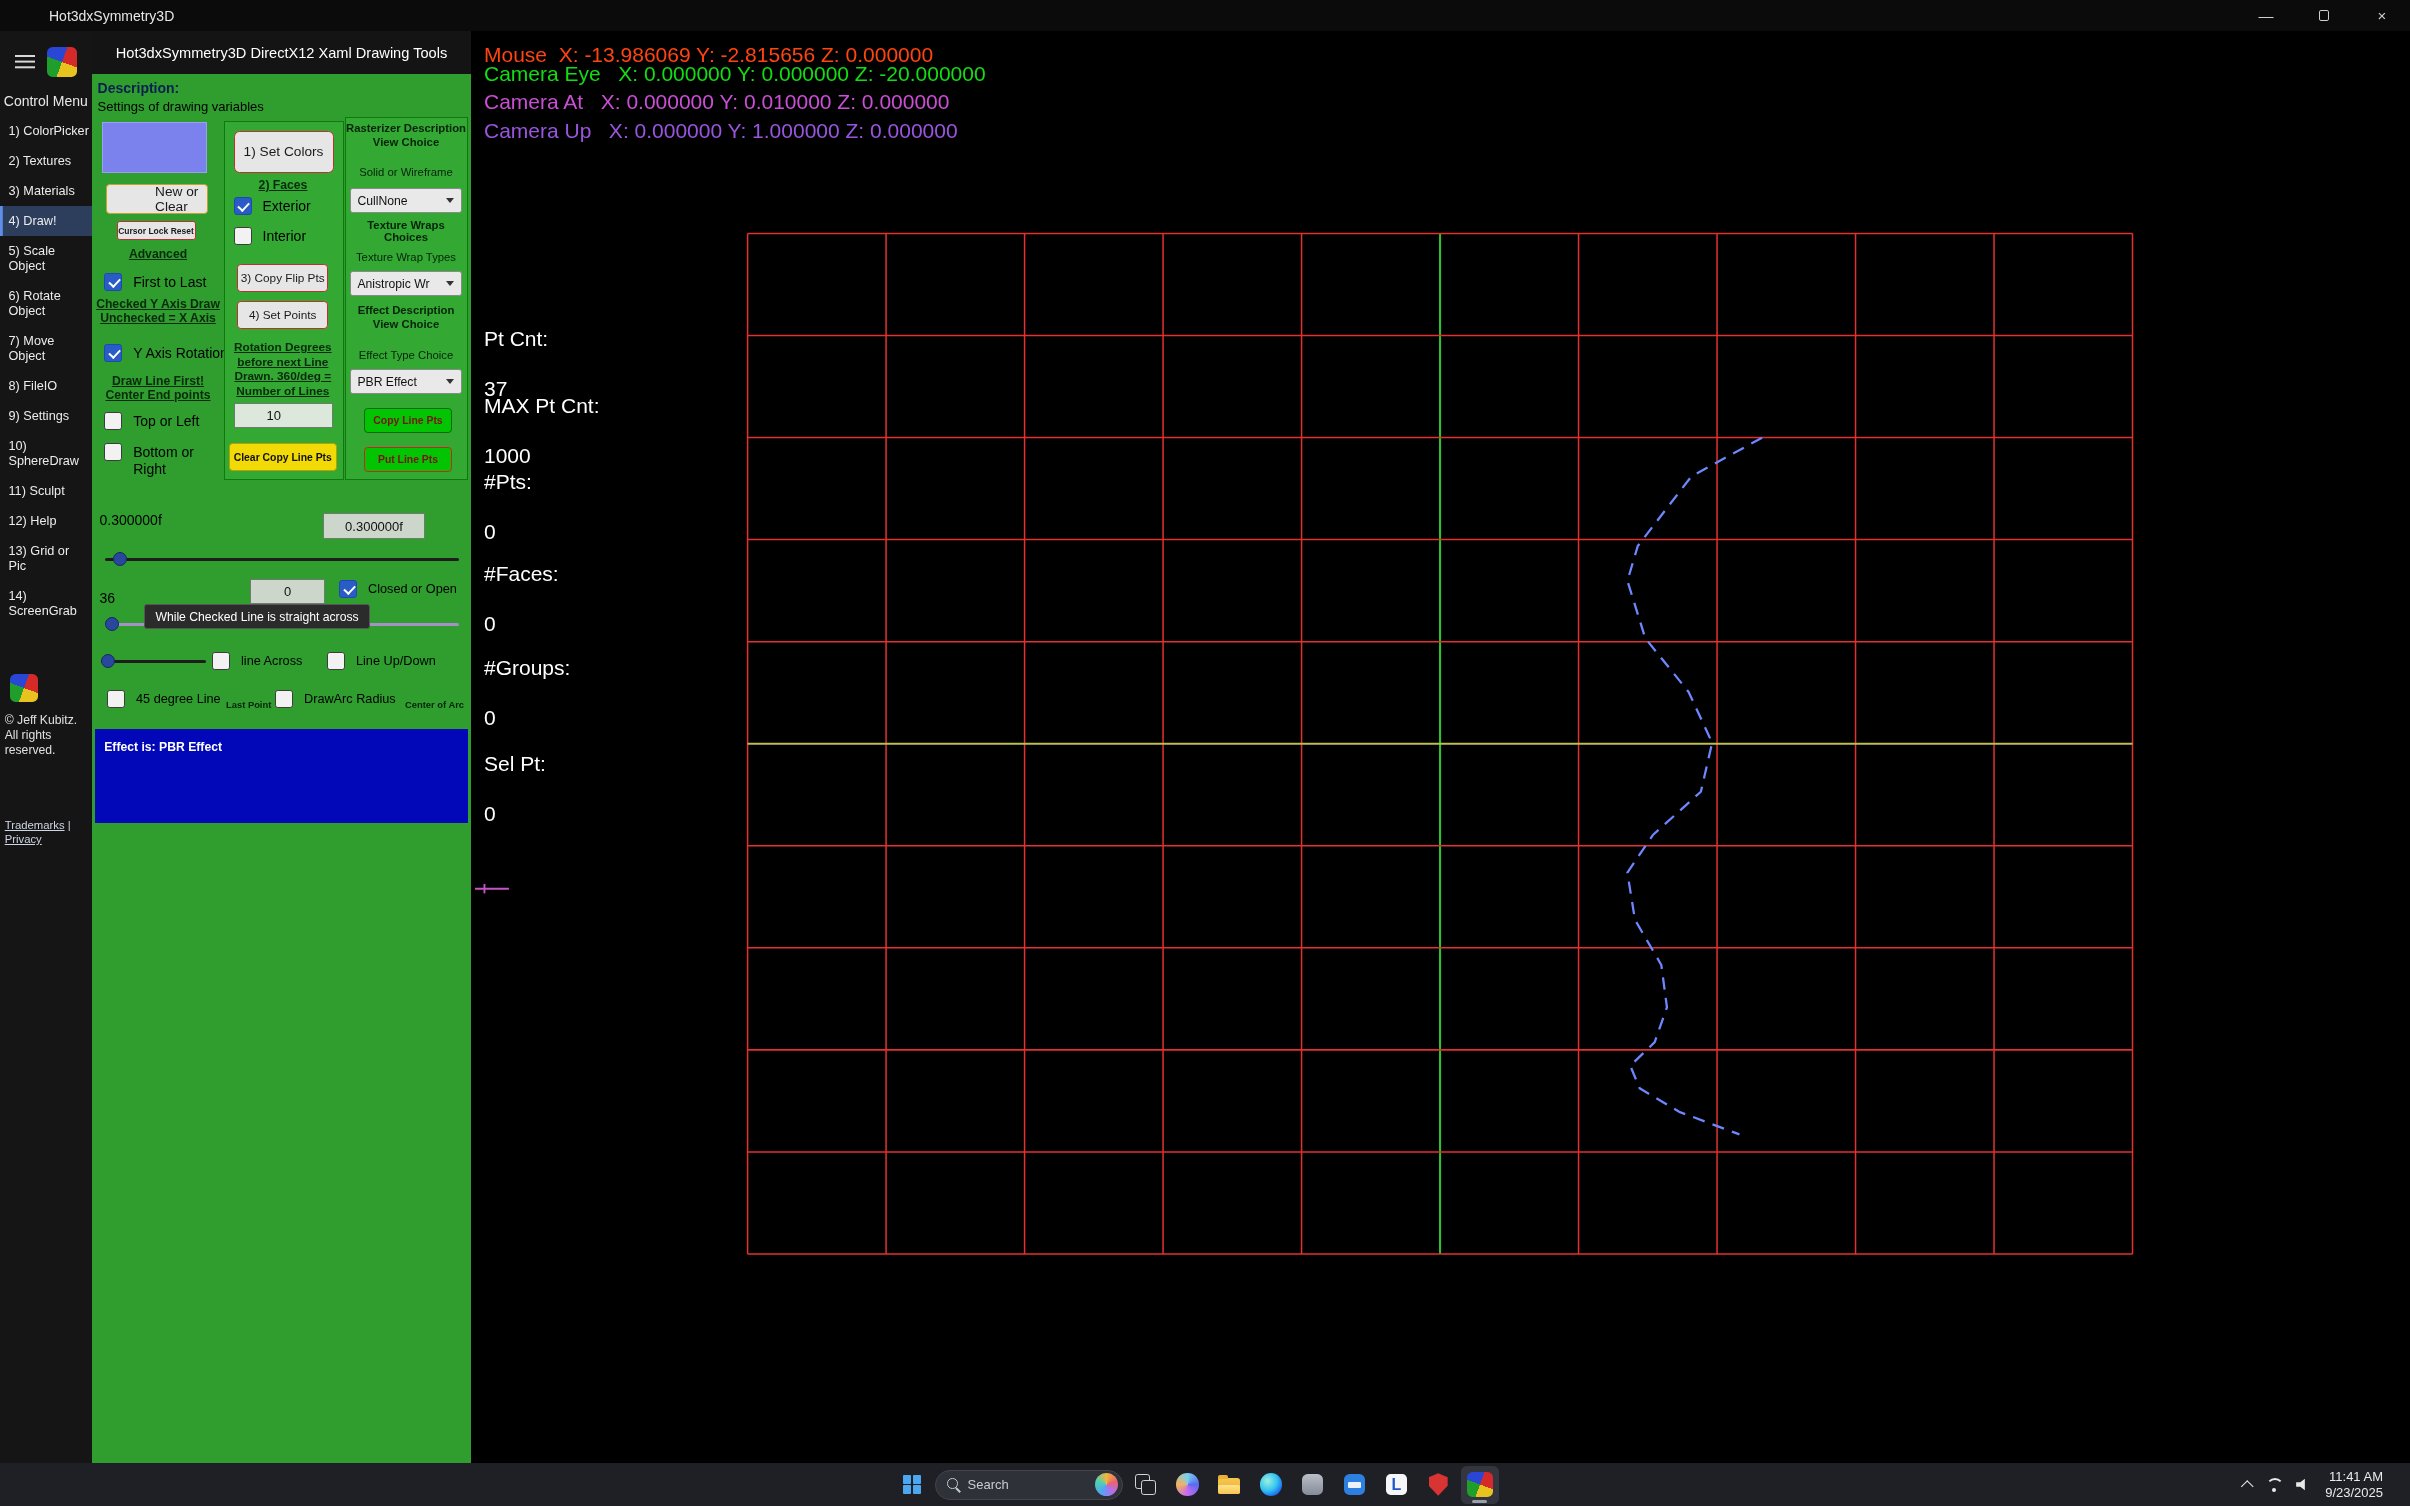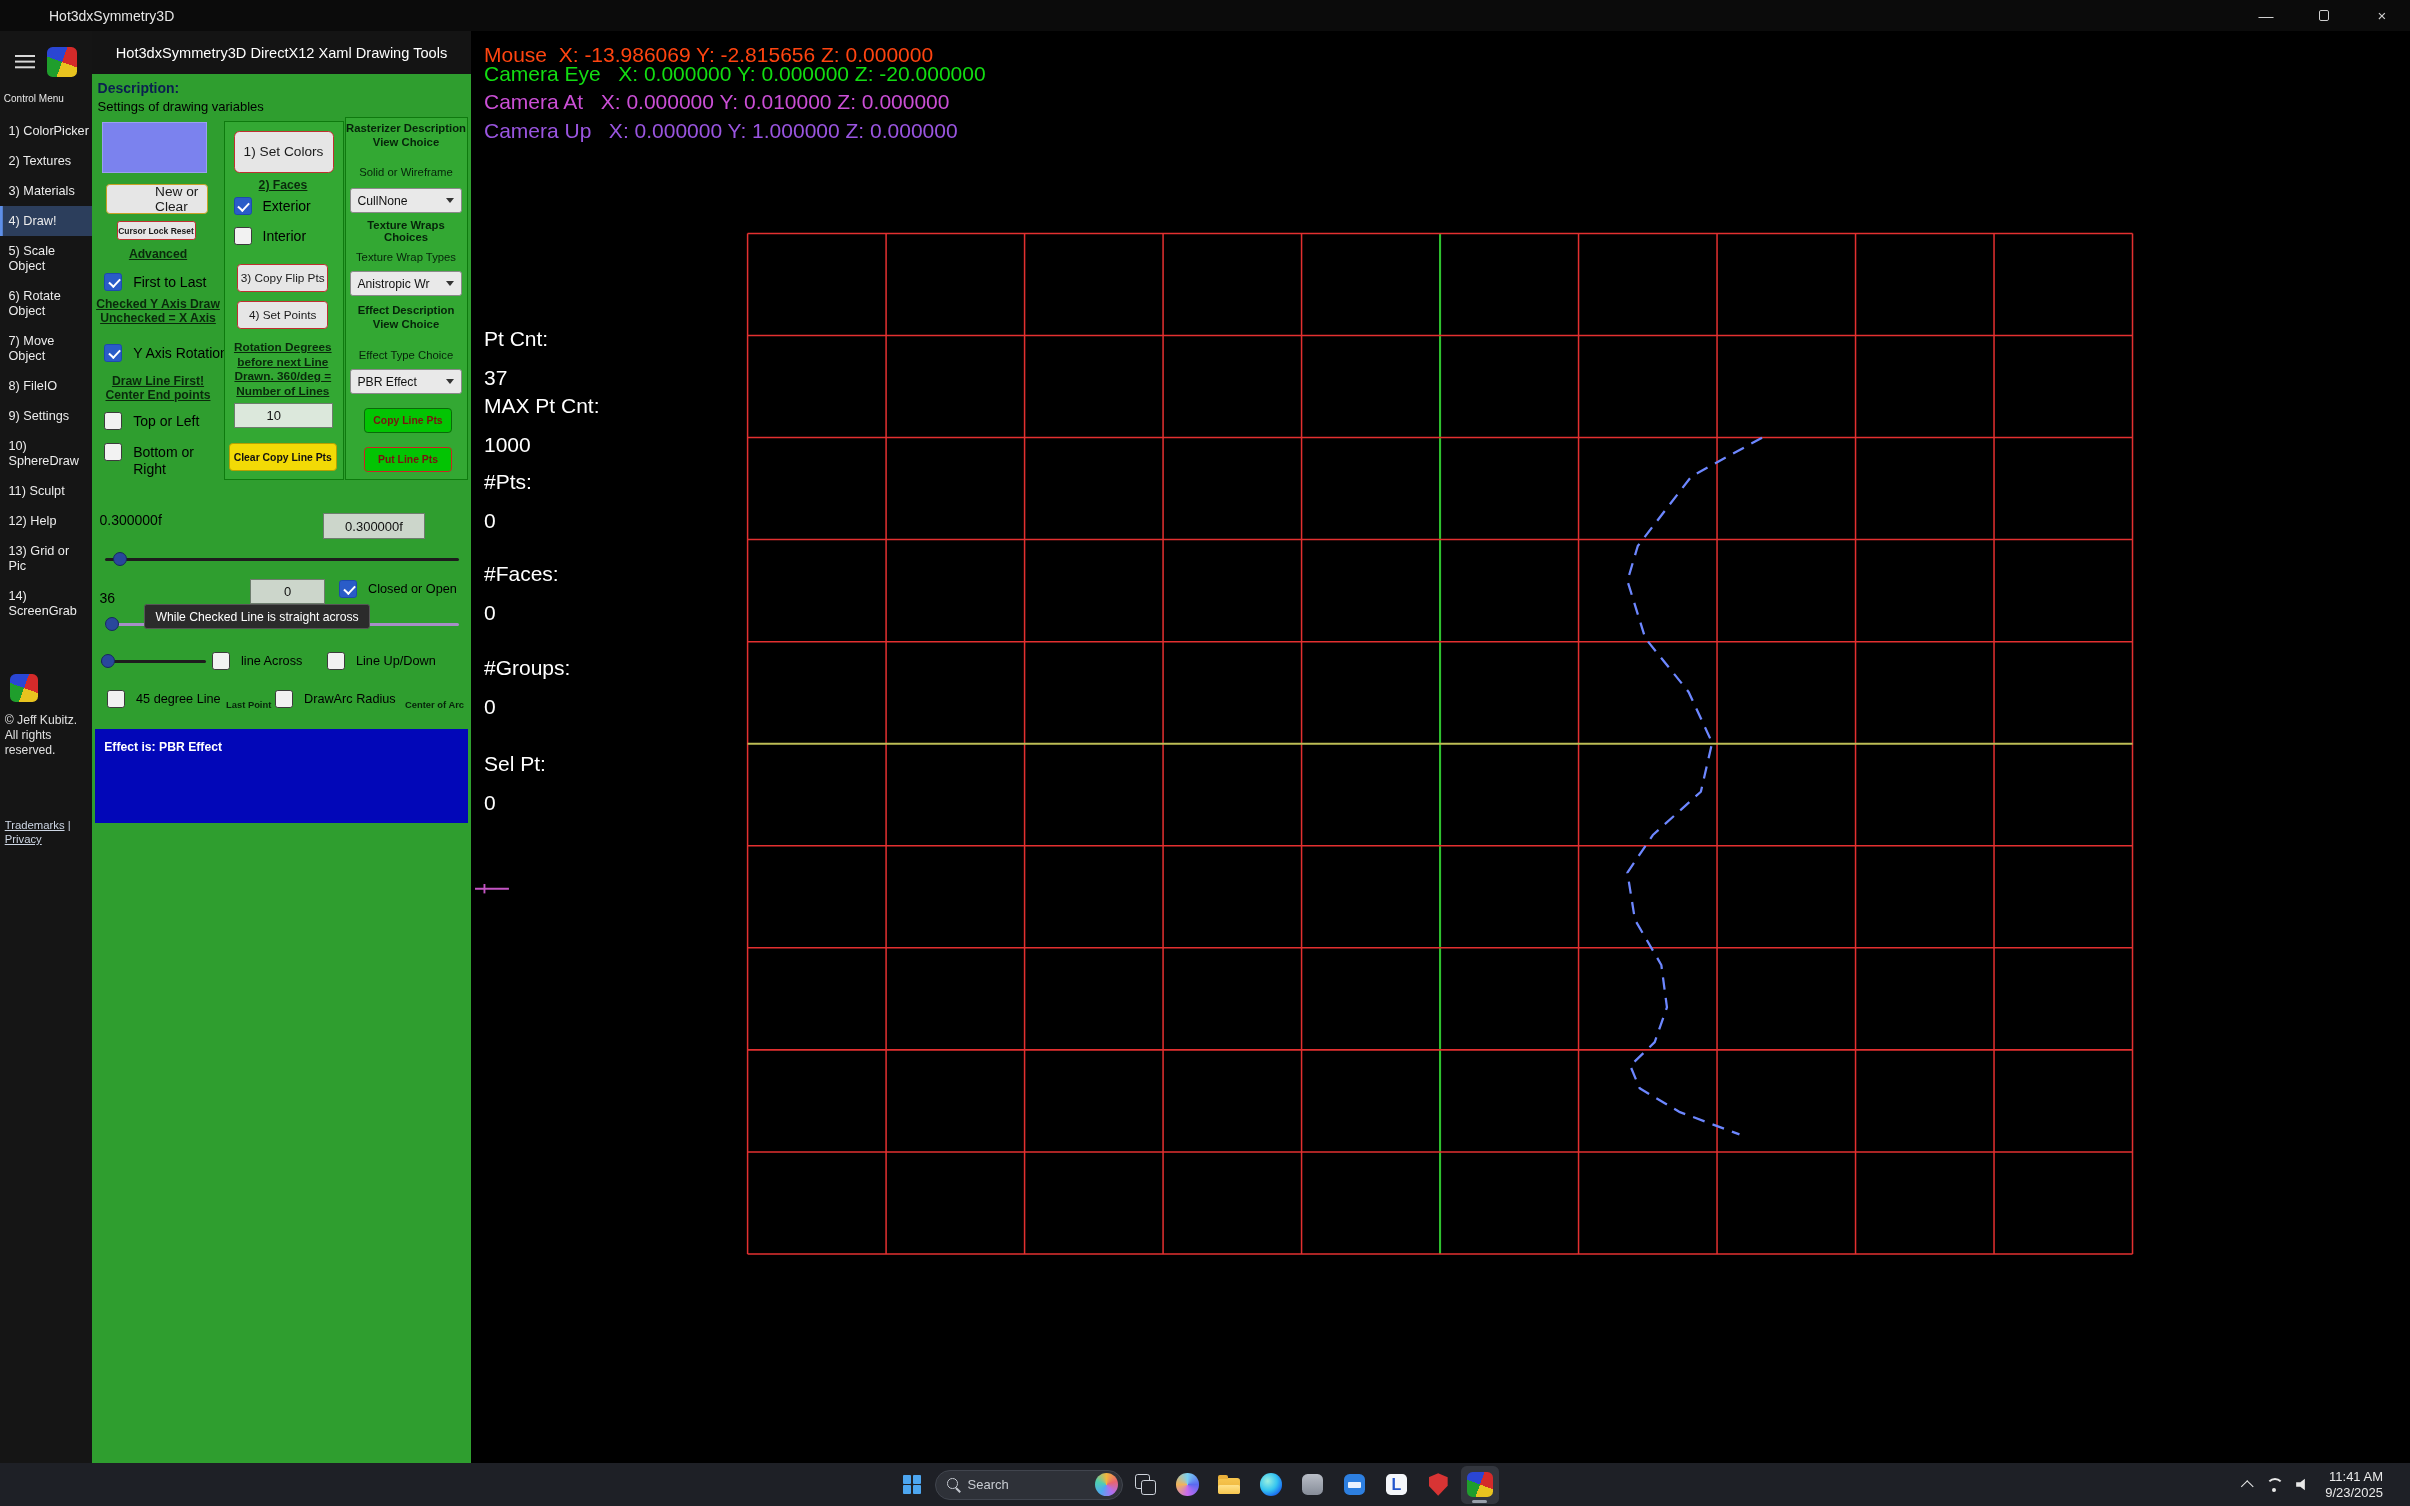--- a/index.html
+++ b/index.html
@@ -12,21 +12,21 @@
 .win-controls{margin-left:auto;display:flex;height:100%;}
 .win-btn{width:58px;height:100%;display:flex;align-items:center;justify-content:center;color:#d0d0d0;font-size:15px;}
 .max-box{width:10.4px;height:10.4px;border:1.4px solid #d0d0d0;border-radius:1.9px;}
 
 
 .sidebar{position:absolute;left:0;top:31px;width:92px;height:1432px;background:#151515;z-index:20;}
 .hamburger{position:absolute;left:15px;top:23.5px;width:20px;height:15px;}
 .hamburger::before{content:"";position:absolute;left:0;top:0;width:20px;height:2.4px;background:#d8d8d8;box-shadow:0 5.6px 0 #d8d8d8,0 11.3px 0 #d8d8d8;}
 .pinwheel{background:conic-gradient(from 20deg,#d42a2a 0 25%,#e8c31f 25% 50%,#1f9e2c 50% 75%,#2a46d4 75% 100%);border-radius:5.6px;}
 .logo-top{position:absolute;left:47px;top:16px;width:30px;height:30px;}
-.menu-label{position:absolute;left:3.8px;top:62px;font-size:10px;color:#e8e8e8;}
+.menu-label{position:absolute;left:3.8px;top:62px;font-size:14px;color:#e8e8e8;}
 .side-menu{position:absolute;left:0;top:85px;width:92px;}
 .side-item{padding:7.5px 2.8px 7.5px 8.5px;font-size:12.7px;line-height:15px;color:#ececec;}
 .side-item.selected{background:#2c3e5c;box-shadow:inset 2.8px 0 0 #5e8fe8;}
 .logo-bottom{position:absolute;left:10.4px;top:643px;width:28px;height:28px;}
 .copyright{position:absolute;left:4.7px;top:682px;width:85px;font-size:12.2px;line-height:15px;color:#e0e0e0;}
 .side-links{position:absolute;left:4.7px;top:755px;font-size:11.3px;line-height:14px;color:#cdd6e4;margin-top:32px;}
 .side-links .lnk{text-decoration:underline;}
 
 
 .tools{position:absolute;left:92px;top:31px;width:379px;height:1432px;background:#2f9e2f;z-index:20;}
@@ -70,21 +70,21 @@
 
 
 .canvas{position:absolute;left:471px;top:31px;width:1940px;height:1432px;background:#000;z-index:10;}
 #gridsvg{position:absolute;left:0;top:0;}
 .coord{position:absolute;left:13px;font-size:21px;white-space:pre;}
 .coord.mouse{top:12.2px;color:#ff4410;}
 .coord.eye{top:31px;color:#12dd12;}
 .coord.at{top:59px;color:#cb4fd6;}
 .coord.up{top:88px;color:#9a55e0;}
 .stat{position:absolute;left:13px;color:#fff;font-size:21px;line-height:24.5px;}
-.stat-value{margin-top:14px;}
+.stat-value{margin-top:25px;}
 
 
 .taskbar{position:absolute;left:0;top:1463px;width:2411px;height:43px;background:#1e2026;z-index:70;}
 .tb-center{position:absolute;left:893px;top:0;height:43px;display:flex;align-items:center;gap:3.8px;}
 .tb-icon{width:38px;height:38px;border-radius:5.6px;display:flex;align-items:center;justify-content:center;position:relative;}
 .tb-icon.active{background:#33363e;}
 .tb-icon.active::after{content:"";position:absolute;bottom:0.9px;left:11.3px;width:15px;height:2.8px;border-radius:1.9px;background:#9aa0ab;}
 .win-logo{width:19px;height:19px;display:grid;grid-template-columns:8.5px 8.5px;grid-template-rows:8.5px 8.5px;gap:1.9px;}
 .win-logo span{background:#4da6f0;border-radius:0.9px;}
 .search-pill{width:188px;height:30px;background:#2e3138;border:0.9px solid #41454e;border-radius:15px;display:flex;align-items:center;}

